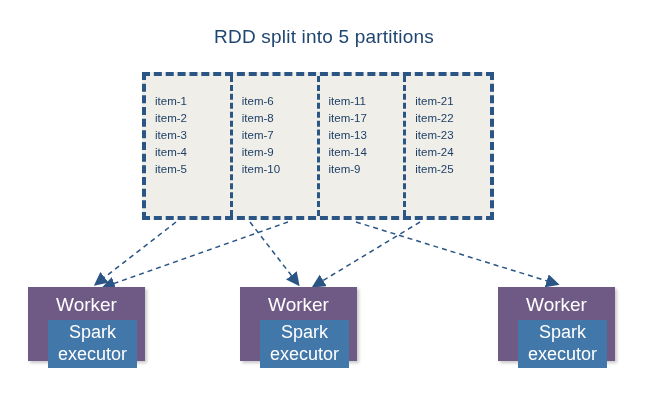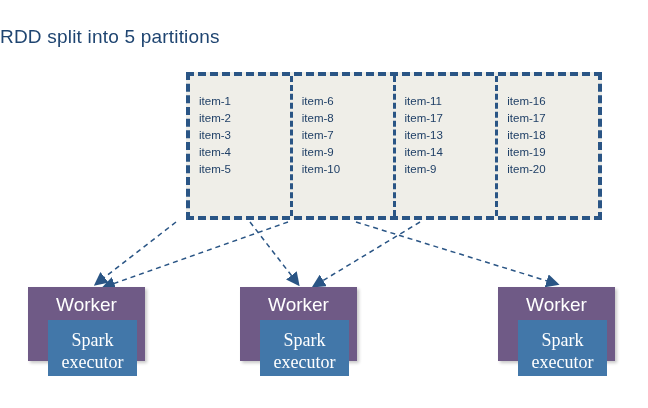--- a/index.html
+++ b/index.html
@@ -20,40 +20,39 @@
     width: 648px;
     height: 408px;
   }
 
   
   #diagram-title {
     position: absolute;
     left: 0;
     top: 26px;
     width: 648px;
-    text-align: left;
+    text-align: center;
     font-size: 19px;
     color: #1f4571;
     letter-spacing: 0.2px;
     white-space: nowrap;
   }
 
   
   #rdd-box {
     position: absolute;
     left: 142px;
     top: 72px;
-    width: 416px;
+    width: 352px;
     height: 148px;
     background: #efeee8;
     border: 4px dashed #2a5585;
     box-sizing: border-box;
     display: flex;
     flex-direction: row;
-    margin-left: 44px;
   }
   .partition {
     flex: 1 1 0;
     position: relative;
     box-sizing: border-box;
     padding-top: 17px;
     padding-left: 9px;
   }
   .partition + .partition {
     border-left: 3px dashed #2a5585;
@@ -91,22 +90,21 @@
   .worker-label {
     text-align: center;
     font-size: 19px;
     color: #ffffff;
     line-height: 26px;
     white-space: nowrap;
   }
   .executor-box {
     margin: 2px 8px 0 20px;
     background: #4277a9;
-    padding: 9px 0 3px 0;
-    font-family: Liberation Serif, serif;
+    padding: 1px 0 3px 0;
   }
   .executor-line {
     text-align: center;
     font-size: 18px;
     color: #ffffff;
     line-height: 22px;
     white-space: nowrap;
   }
 </style>
 </head>
@@ -135,28 +133,28 @@
     </div>
 
     <div class="partition">
       <div class="item-row">item-11</div>
       <div class="item-row">item-17</div>
       <div class="item-row">item-13</div>
       <div class="item-row">item-14</div>
       <div class="item-row">item-9</div>
     </div>
 
+
     <div class="partition">
-      <div class="item-row">item-16</div>
-      <div class="item-row">item-17</div>
-      <div class="item-row">item-18</div>
-      <div class="item-row">item-19</div>
-      <div class="item-row">item-20</div>
+      <div class="item-row">item-21</div>
+      <div class="item-row">item-22</div>
+      <div class="item-row">item-23</div>
+      <div class="item-row">item-24</div>
+      <div class="item-row">item-25</div>
     </div>
-
 
   </div>
 
   <svg id="arrow-layer" width="648" height="408" viewBox="0 0 648 408">
     <defs>
       <marker id="ah" markerWidth="9" markerHeight="9" refX="7.2" refY="4.5" orient="auto" markerUnits="strokeWidth">
         <path d="M0,0 L9,4.5 L0,9 z" fill="#2a5585"></path>
       </marker>
     </defs>
     <g stroke="#2a5585" stroke-width="1.5" stroke-dasharray="5,4" fill="none" marker-end="url(#ah)">

